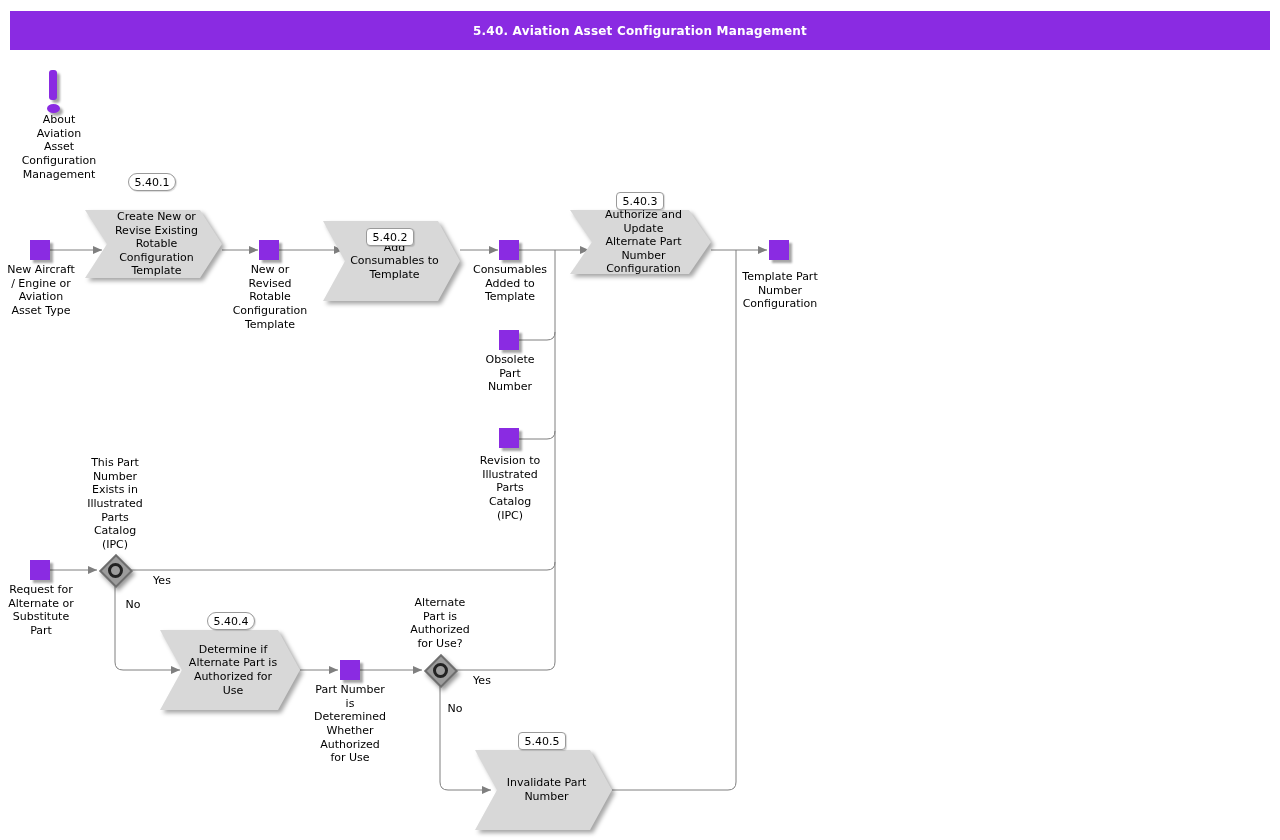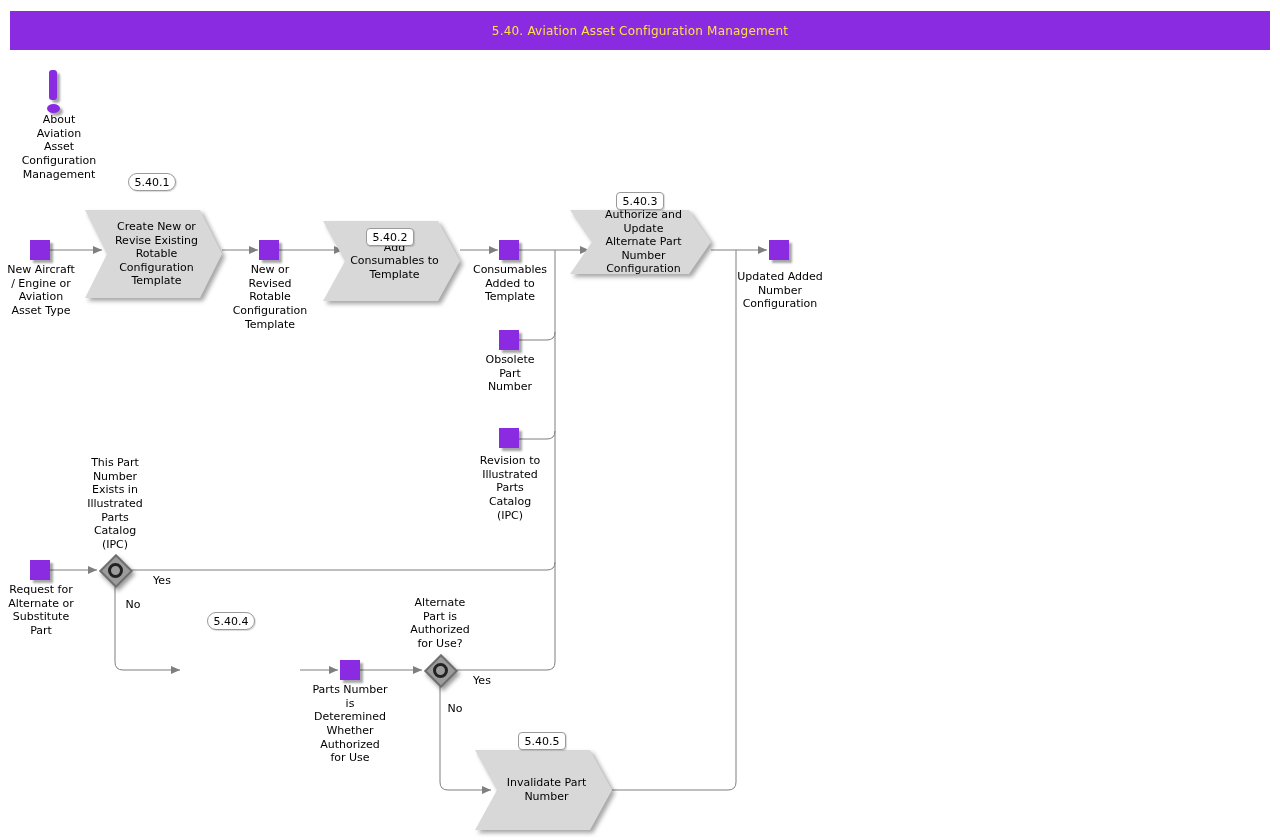--- a/index.html
+++ b/index.html
@@ -4,21 +4,21 @@
 <style>
   html,body{margin:0;padding:0;background:#ffffff;}
   .page{
     position:relative;width:1280px;height:840px;background:#ffffff;overflow:hidden;
     font-family:"DejaVu Sans","Liberation Sans",sans-serif;color:#000;
   }
   .titlebar{
     position:absolute;left:10px;top:11px;width:1260px;height:39px;
     background:#8a2be2;display:flex;align-items:center;justify-content:center;
   }
-  .titlebar span{color:#fde047;font-size:12px;font-weight:normal;letter-spacing:.2px;}
+  .titlebar span{color:#ffffff;font-size:12px;font-weight:bold;letter-spacing:.2px;}
   svg.connectors{position:absolute;left:0;top:0;z-index:1;}
   .lbl{
     position:absolute;z-index:3;font-size:11px;line-height:1.24;text-align:center;
     white-space:pre;pointer-events:none;
   }
   .event{
     position:absolute;z-index:4;width:20px;height:20px;background:#8a2be2;
     box-shadow:3px 3px 2px rgba(0,0,0,0.35);
   }
   .chev-wrap{position:absolute;z-index:2;filter:drop-shadow(3px 3px 2px rgba(0,0,0,0.35));}
@@ -107,43 +107,43 @@
 Aviation
 Asset Type</div>
   <div class="lbl" style="left:210px;top:263px;width:120px;">New or
 Revised
 Rotable
 Configuration
 Template</div>
   <div class="lbl" style="left:450px;top:263px;width:120px;">Consumables
 Added to
 Template</div>
-  <div class="lbl" style="left:720px;top:270px;width:120px;">Updated Added
+  <div class="lbl" style="left:720px;top:270px;width:120px;">Template Part
 Number
 Configuration</div>
   <div class="lbl" style="left:450px;top:353px;width:120px;">Obsolete
 Part
 Number</div>
   <div class="lbl" style="left:450px;top:454px;width:120px;">Revision to
 Illustrated
 Parts
 Catalog
 (IPC)</div>
   <div class="lbl" style="left:-19px;top:583px;width:120px;">Request for
 Alternate or
 Substitute
 Part</div>
-  <div class="lbl" style="left:290px;top:683px;width:120px;">Parts Number
+  <div class="lbl" style="left:290px;top:683px;width:120px;">Part Number
 is
 Deteremined
 Whether
 Authorized
 for Use</div>
 
-  <div class="chev-wrap" style="left:85px;top:210px;width:137px;height:88px;">
+  <div class="chev-wrap" style="left:85px;top:210px;width:137px;height:68px;">
     <div class="chev">
         <span>Create New or
 Revise Existing
 Rotable
 Configuration
 Template</span>
       </div>
   </div>
   <div class="chev-wrap" style="left:323px;top:210px;width:137px;height:80px;margin-top:11px;">
     <div class="chev">
@@ -152,20 +152,28 @@
 Template</span>
       </div>
   </div>
   <div class="chev-wrap" style="left:570px;top:210px;width:141px;height:64px;">
     <div class="chev">
         <span>Authorize and
 Update
 Alternate Part
 Number
 Configuration</span>
+      </div>
+  </div>
+  <div class="chev-wrap" style="left:160px;top:630px;width:140px;height:80px;">
+    <div class="chev">
+        <span>Determine if
+Alternate Part is
+Authorized for
+Use</span>
       </div>
   </div>
   <div class="chev-wrap" style="left:475px;top:750px;width:137px;height:80px;">
     <div class="chev">
         <span>Invalidate Part
 Number</span>
       </div>
   </div>
 
   <div class="tag" style="left:128px;top:173px;border-radius:9px;">5.40.1</div>

